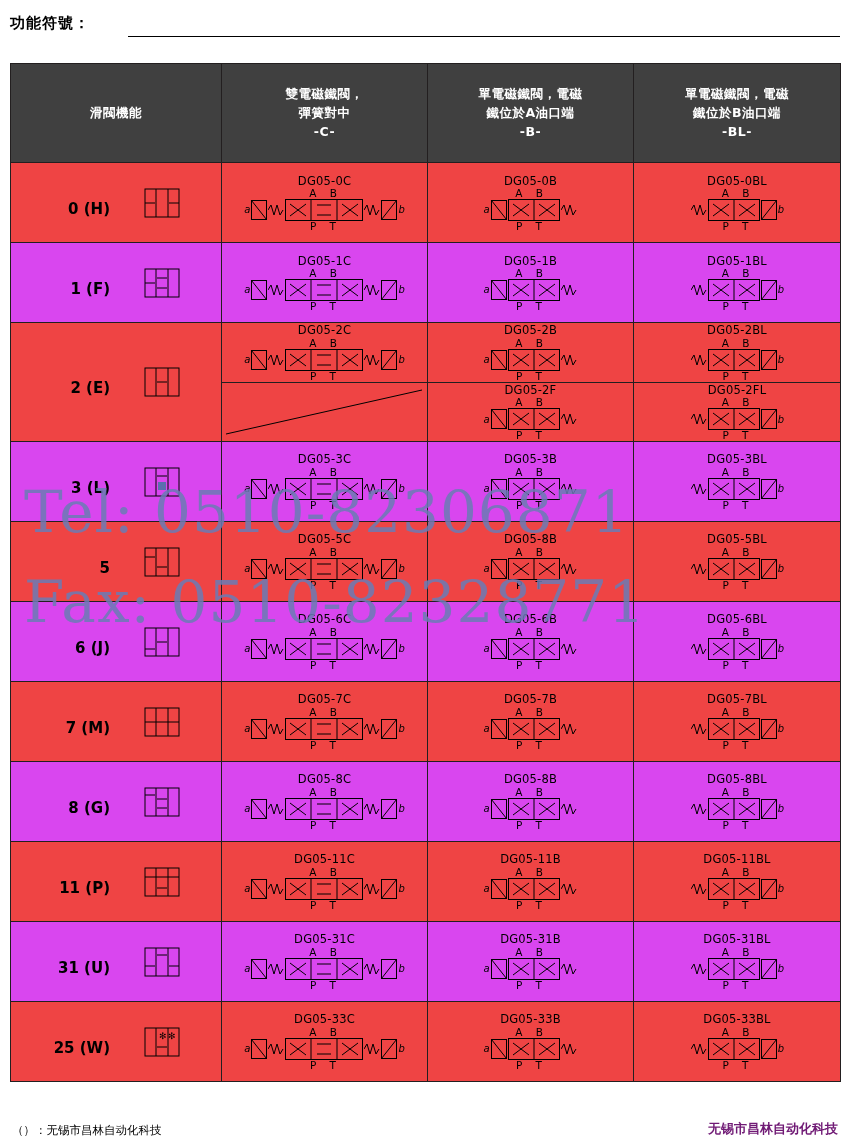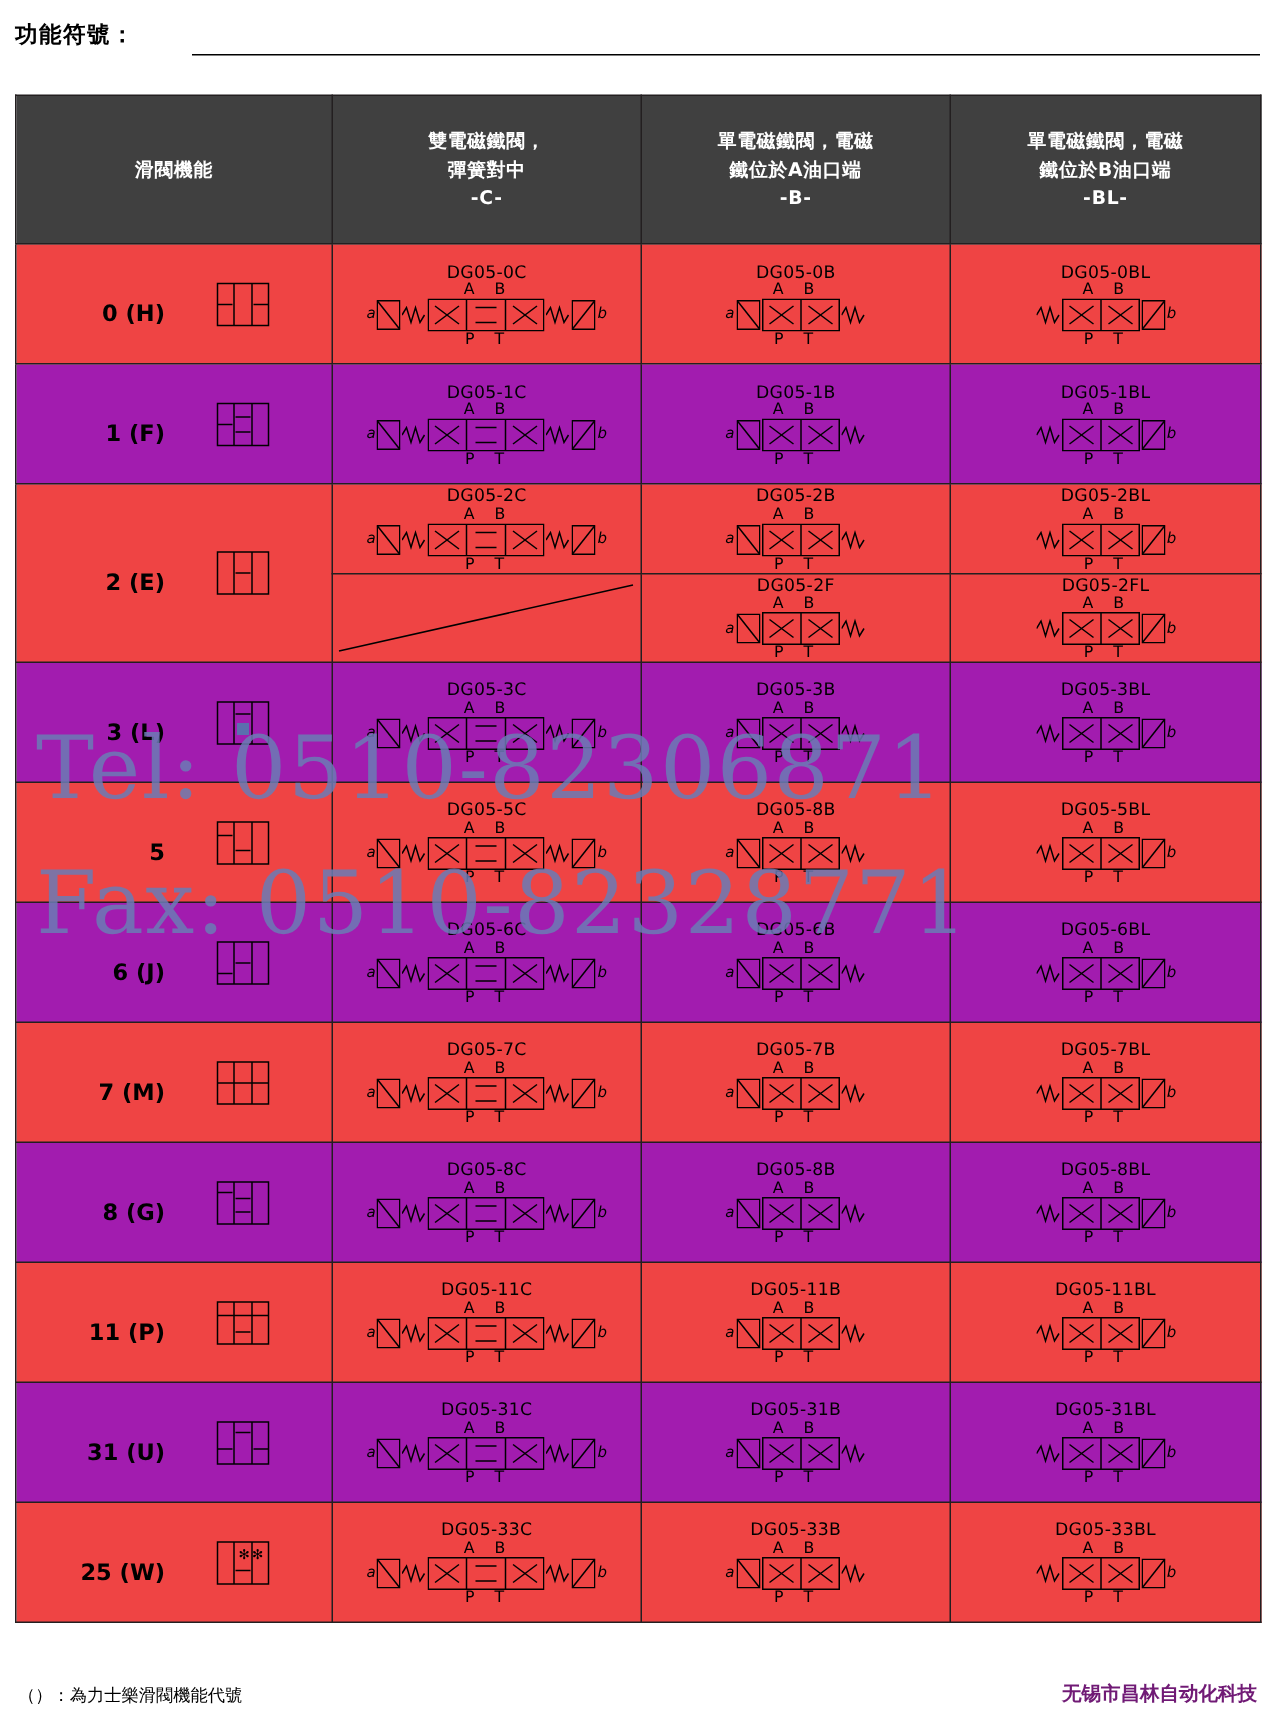--- a/index.html
+++ b/index.html
@@ -41,21 +41,21 @@
     line-height: 1.5;
     padding: 21px 4px;
     vertical-align: middle;
     letter-spacing: .5px;
   }
   col.c1 { width: 211px; }
   col.c2 { width: 206px; }
   col.c3 { width: 206px; }
   col.c4 { width: 207px; }
 
-  tbody tr.shade td { background: #a21caf; }
+  tbody tr.shade td { background: #d946ef; }
   tbody tr.plain td { background: #ef4444; }
 
   .fn-cell {
     vertical-align: middle;
     text-align: center;
     height: 80px;
   }
   .fn-inner {
     display: flex; align-items: flex-end; justify-content: center;
     gap: 34px;
@@ -1272,15 +1272,15 @@
             </div>
             <div class="pt">P T</div>
           </td>
         </tr>
       </tbody>
   </table>
 
   <div class="wm wm1">Tel: 0510-82306871</div>
   <div class="wm wm2">Fax: 0510-82328771</div>
 
-  <div class="foot-left">（）：為力士樂滑閥機能代號</div>
+  <div class="foot-left">（）：无锡市昌林自动化科技</div>
   <div class="foot-right">无锡市昌林自动化科技</div>
 </div>
 
 </body></html>

